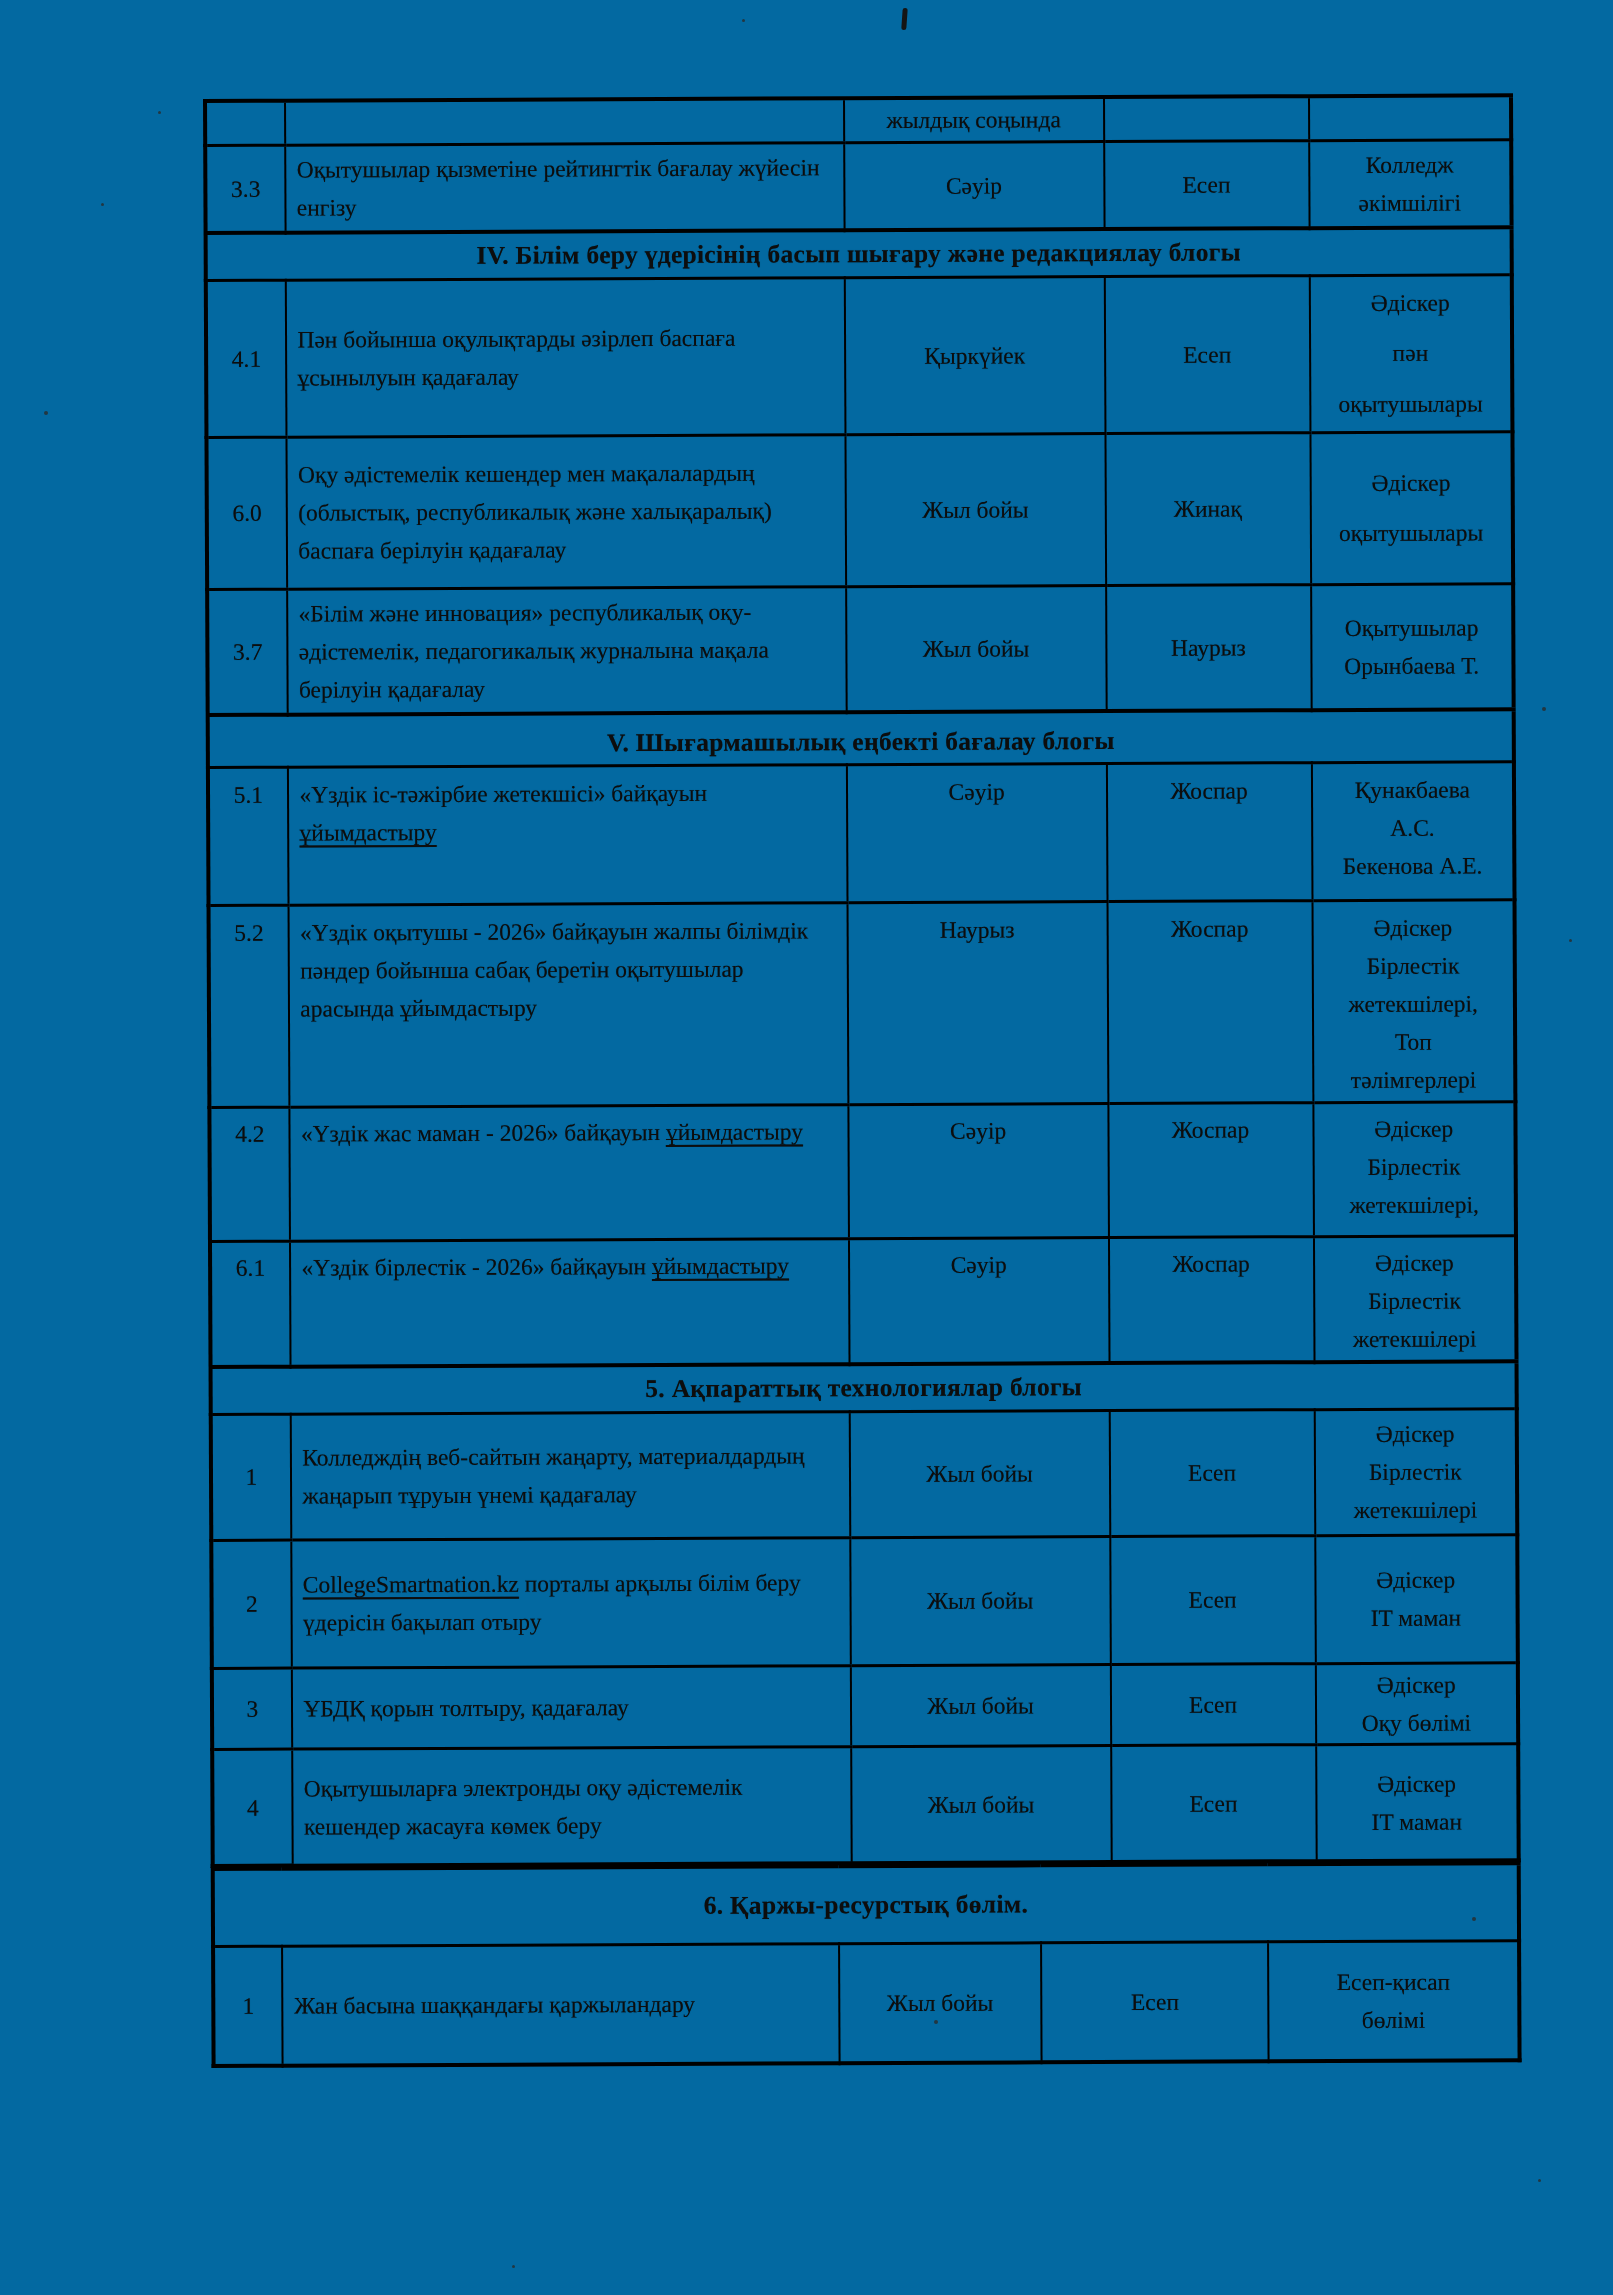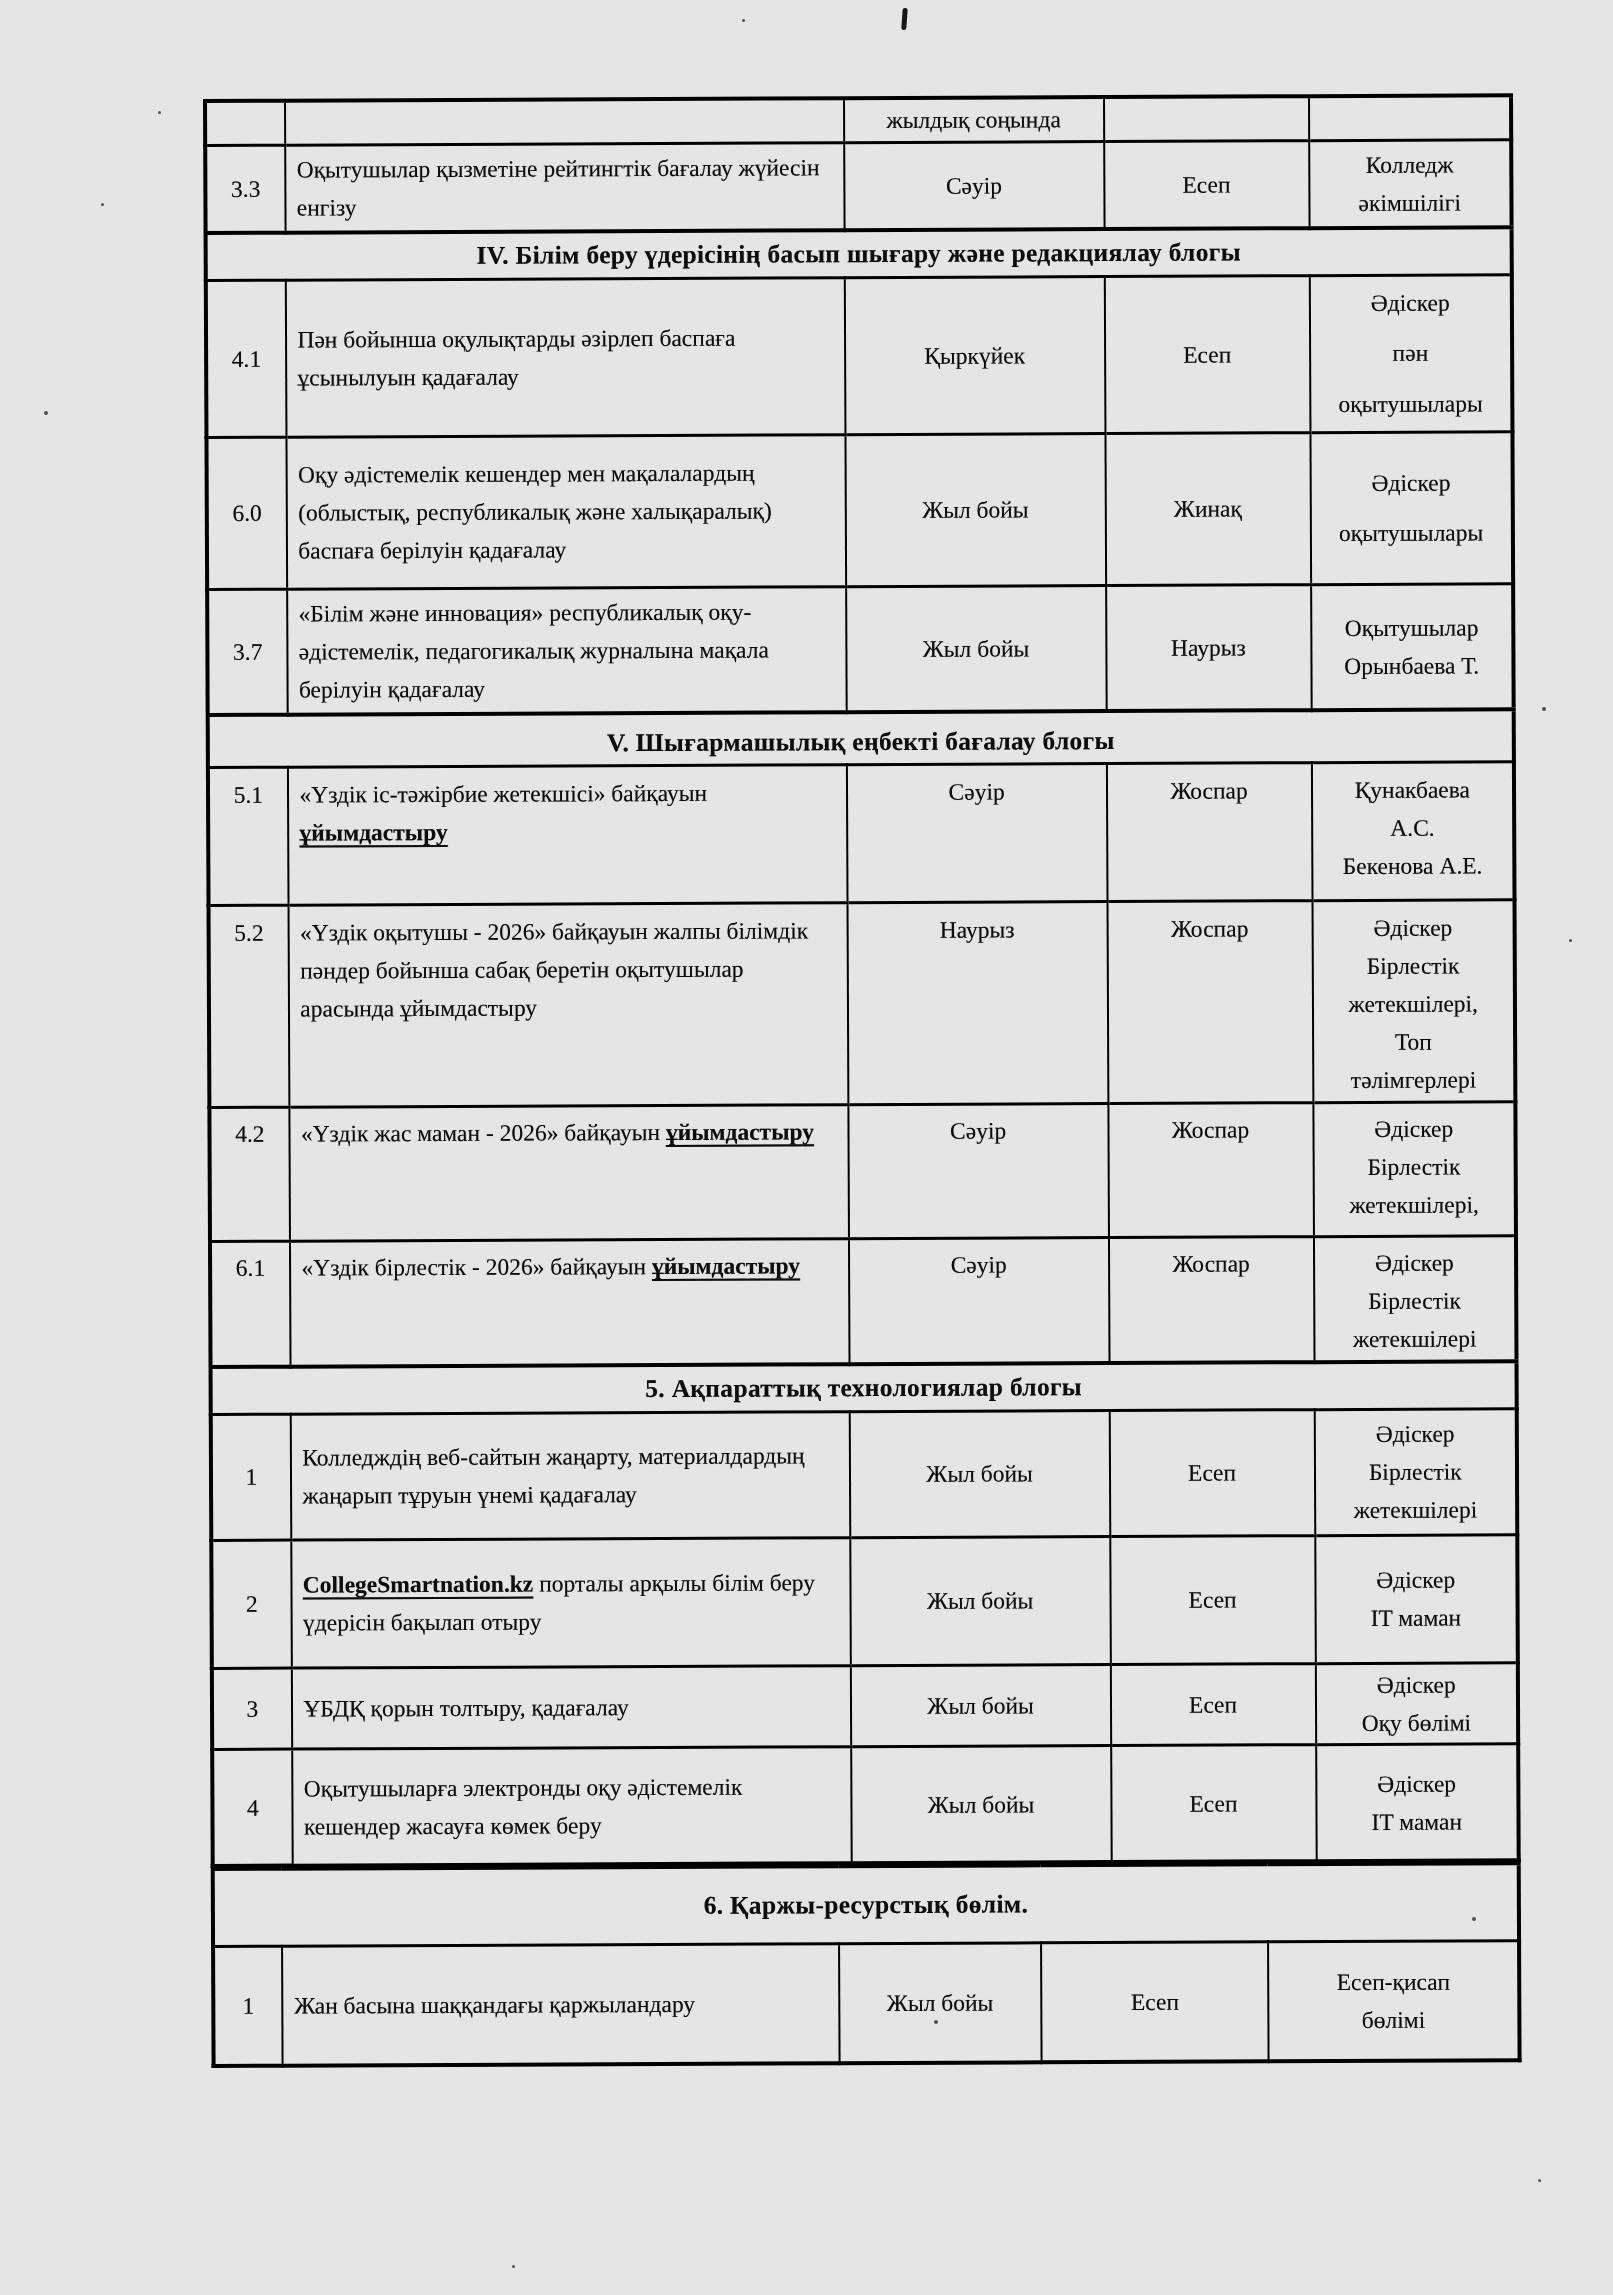--- a/index.html
+++ b/index.html
@@ -3,21 +3,21 @@
 <meta charset="utf-8">
 <style>
   html,body{margin:0;padding:0;}
   body{
     width:1613px;height:2295px;position:relative;
     background:#ffffff;
     font-family:"Liberation Serif","DejaVu Serif",serif;
     color:#0d0d0d;
     overflow:hidden;
   }
-  .page{position:absolute;inset:0;background:#e5e5e5;}
+  .page{position:absolute;inset:0;background:#0369a1;}
   
   .tick{position:absolute;left:902px;top:8px;width:5.4px;height:21.5px;background:#151515;border-radius:2.7px;transform:rotate(4deg);}
   .speck{position:absolute;background:#2a2a2a;border-radius:50%;opacity:.8;}
   
   .tbl-wrap{position:absolute;left:203px;top:99px;width:1310px;transform:rotate(-0.25deg);transform-origin:top left;}
   table{border-collapse:collapse;width:100%;table-layout:fixed;border:4px solid #000;}
   table.fin{border-top-width:4.7px;margin-top:-0.7px;}
   td{
     border:2px solid #000;border-top-width:3.4px;border-bottom-width:3.4px;
     font-size:23.5px;line-height:1.62;vertical-align:middle;
@@ -27,21 +27,21 @@
   td.num{text-align:center;margin-left:19px;}
   td.task{text-align:left;padding:4px 14.8px 4px 10.7px;}
   td.term,td.form,td.resp{text-align:center;}
   tr.section-row td{
     font-weight:bold;font-size:25.5px;text-align:center;
     border-top-width:4.7px;letter-spacing:0.3px;
   }
   tr.partial td{border-top-width:4px;}
   tr.sec-v td{vertical-align:top;padding-top:6.7px;}
   tr.spread td.resp{line-height:2.15;}
-  .u{text-decoration:underline;text-decoration-thickness:2px;text-underline-offset:4.7px;font-weight:bold;}
+  .u{text-decoration:underline;text-decoration-thickness:2px;text-underline-offset:4.7px;}
 </style>
 </head>
 <body>
 
 <div class="page">
 
   <div class="tick"></div>
   <div class="speck" style="left:742px;top:19px;width:3.4px;height:3.4px;"></div>
   <div class="speck" style="left:101px;top:203px;width:3.4px;height:3.4px;"></div>
   <div class="speck" style="left:44px;top:411px;width:4px;height:4px;"></div>

